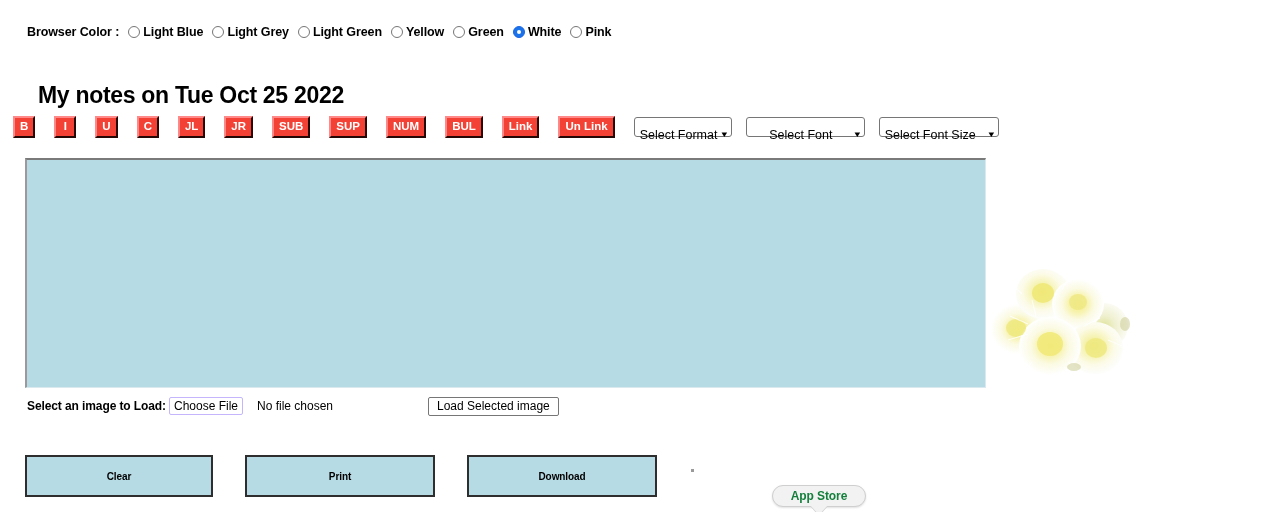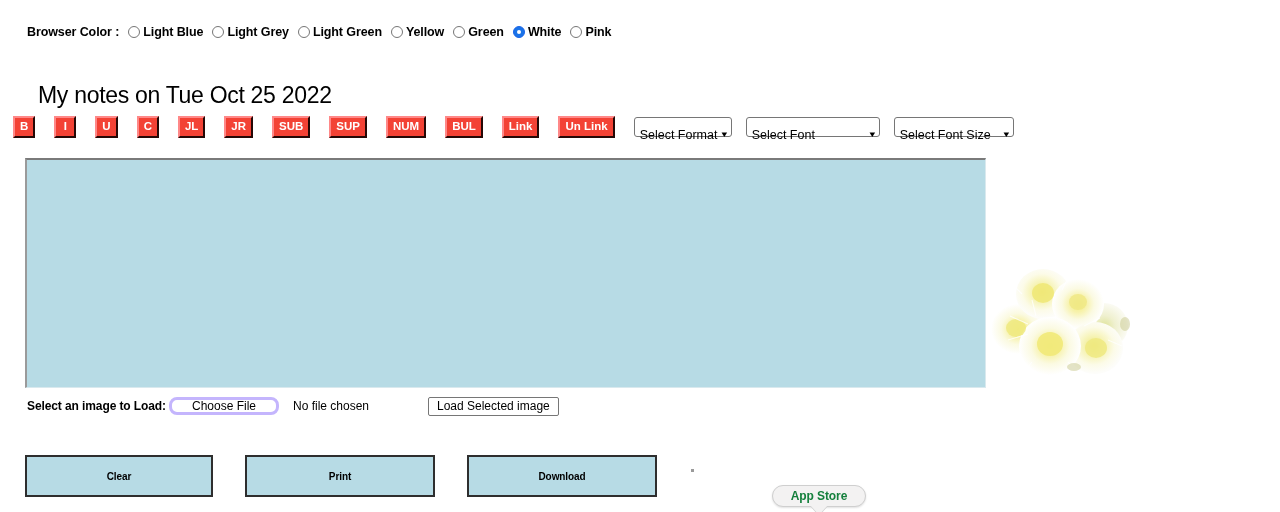--- a/index.html
+++ b/index.html
@@ -70,21 +70,21 @@
     font-weight: bold;
     letter-spacing: -0.1px;
   }
 
   
   #page-title {
     position: absolute;
     left: 38px;
     top: 65px;
     font-size: 23px;
-    font-weight: normal;
+    font-weight: bold;
     letter-spacing: -0.3px;
     line-height: 30px;
   }
 
   
   #toolbar {
     position: absolute;
     left: 13px;
     top: 115px;
     height: 24px;
@@ -131,21 +131,21 @@
     white-space: nowrap;
   }
   .sel-ctl .sel-text { flex: 1 1 auto; }
   .sel-ctl .caret {
     margin-left: 5px;
     font-size: 9px;
     line-height: 1;
     transform: scaleX(1.25);
   }
   #select-format { width: 98px; }
-  #select-font   { width: 134px; }
+  #select-font   { width: 119px; text-align: center; }
   #select-size   { width: 120px; }
 
   
   #editor-area {
     position: absolute;
     left: 25px;
     top: 158px;
     width: 961px;
     height: 230px;
     background: #b7dbe5;
@@ -177,26 +177,26 @@
     white-space: nowrap;
   }
   #file-row .fr-label {
     font-size: 12px;
     font-weight: bold;
     letter-spacing: -0.1px;
     margin-right: 3px;
   }
   #choose-file-button {
     height: 18px;
-    padding: 0 20px;
+    padding: 0 4px;
     font-size: 12px;
     font-family: "Liberation Sans", sans-serif;
     background: #ffffff;
-    border: 3px solid #c4b5fd;
-    border-radius: 8px;
+    border: 1px solid #c4b5fd;
+    border-radius: 2px;
     box-sizing: border-box;
     display: inline-flex;
     align-items: center;
     cursor: pointer;
   }
   #no-file-text {
     font-size: 12px;
     margin-left: 14px;
   }
   #load-selected-button {

